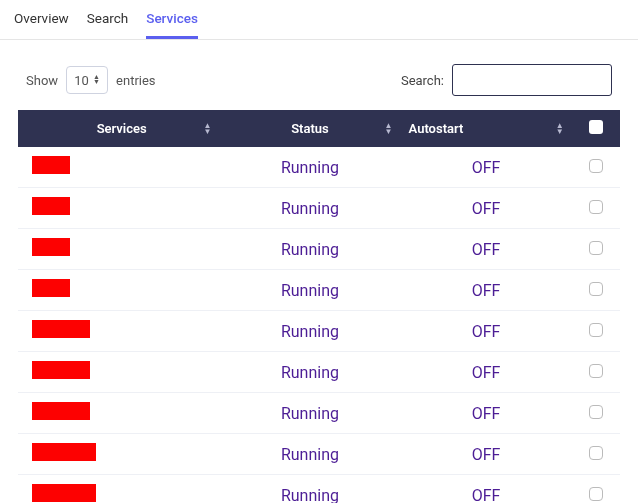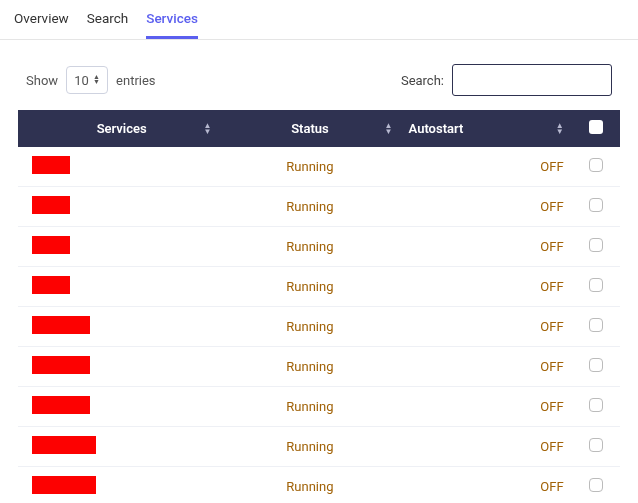--- a/index.html
+++ b/index.html
@@ -70,24 +70,24 @@
     display:flex; flex-direction:column; line-height:6px; font-size:8px; color:#b7b9d0;
   }
   th.col-services { padding-left:14px; width:200px; text-align:center;}
   th.col-status { text-align:center; width:180px;}
   th.col-auto { text-align:left; width:170px;}
   th.col-chk { width:48px; text-align:center; }
   .hchk {
     width:14px; height:14px; border-radius:3px; background:#fff; display:inline-block;
   }
   tbody tr { border-bottom:1px solid #eef0f5; }
-  td { padding:9px 8px; font-size:13px; color:#a16207;}
+  td { padding:9px 8px; font-size:16px; color:#4c1d95;}
   td.col-services { padding-left:14px;}
   td.col-status { text-align:center;}
-  td.col-auto { text-align:right;}
+  td.col-auto { text-align:center;}
   td.col-chk { text-align:center;}
   .redblock { background:#fd0101; height:18px; display:inline-block;}
   .chkbox {
     width:14px; height:14px; border:1.2px solid #bbb; border-radius:4px;
     display:inline-block; background:#fff; cursor:pointer;
   }
 </style>
 </head>
 <body>
 <div class="page">

